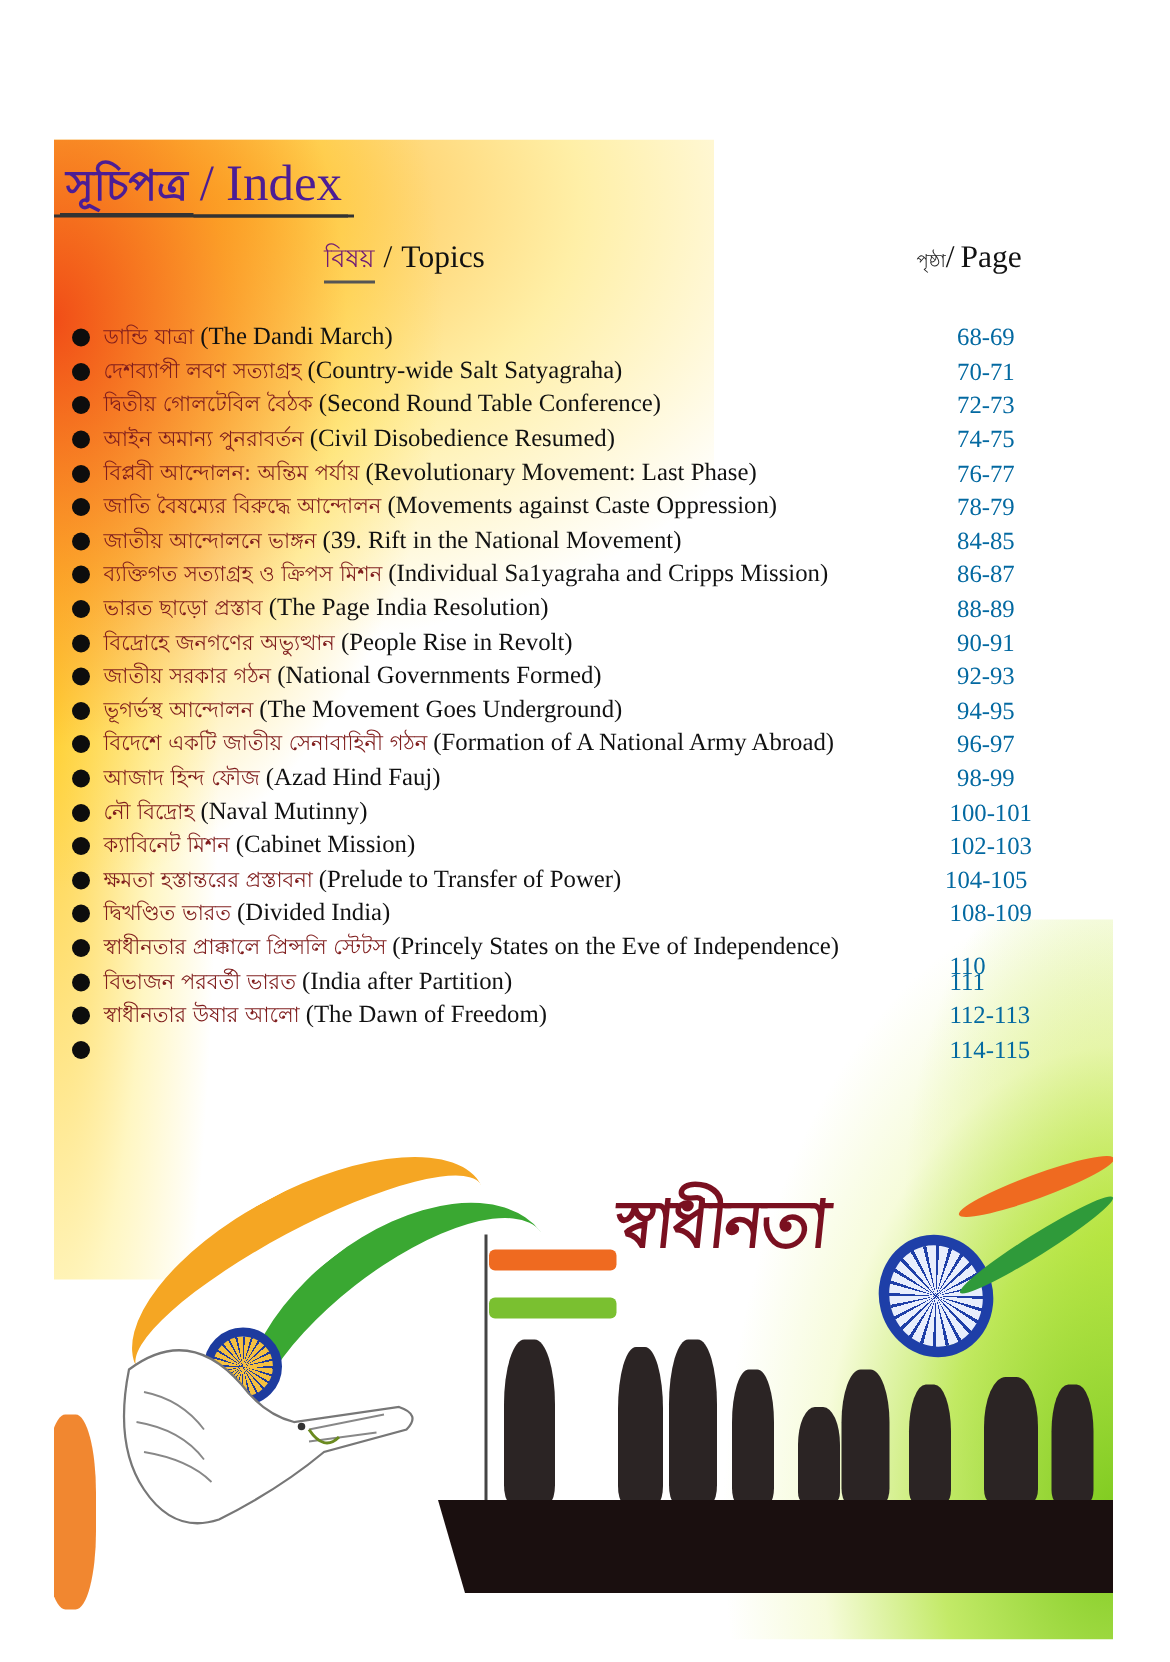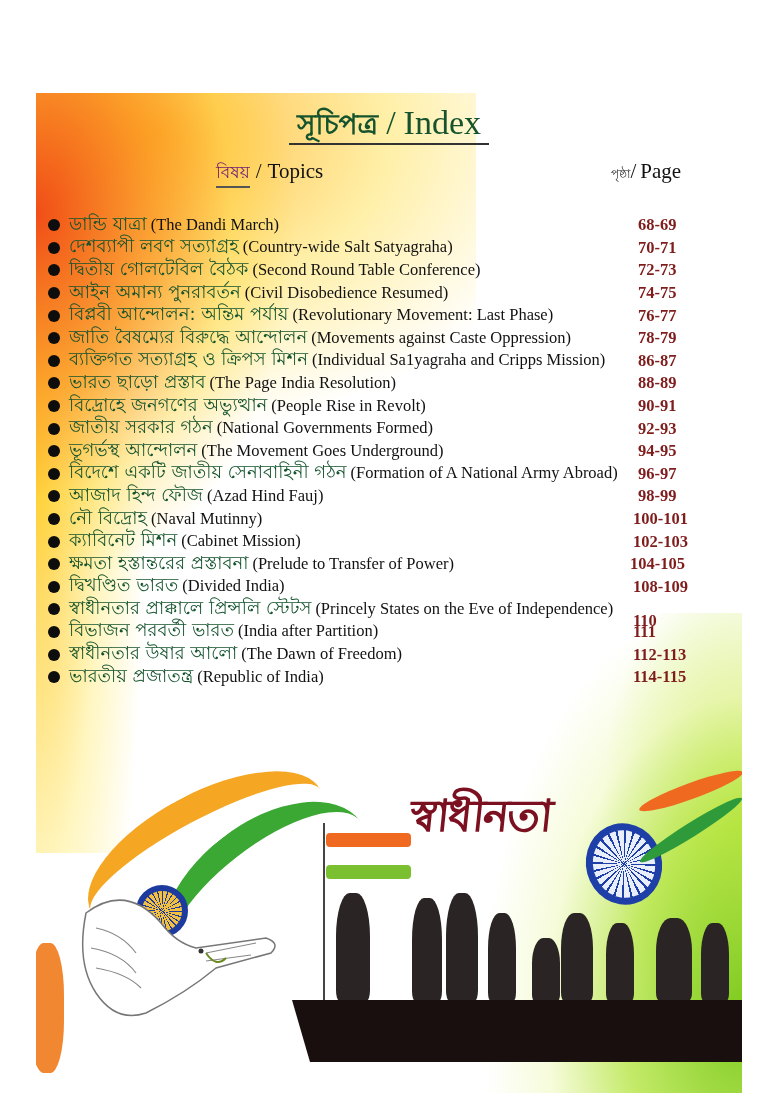--- a/index.html
+++ b/index.html
@@ -18,39 +18,39 @@
       radial-gradient(ellipse 420px 300px at 120px 40px, rgba(255,170,20,0.8), rgba(255,220,60,0.45) 55%, rgba(255,255,255,0) 100%),
       radial-gradient(ellipse 110px 700px at 0px 380px, rgba(255,200,30,0.85), rgba(255,230,80,0.35) 60%, rgba(255,255,255,0) 100%);
   }
   .bg-green {
     position:absolute; right:0; top:520px; width:400px; height:480px;
     background:
       radial-gradient(ellipse 260px 420px at 400px 400px, rgba(120,200,20,0.95), rgba(170,225,40,0.7) 45%, rgba(230,245,150,0.35) 75%, rgba(255,255,255,0) 100%),
       radial-gradient(ellipse 140px 260px at 400px 200px, rgba(190,230,60,0.7), rgba(255,255,255,0) 100%);
   }
   .title {
-    position:absolute; left:0; width:706px; top:8px; text-align:center;
-    font-size:34px; line-height:44px; color:#14532d;
+    position:absolute; left:0; width:706px; top:8px; text-align:left;
+    font-size:34px; line-height:44px; color:#4c1d95;
   }
   .title span { border-bottom:2px solid #333; padding:0 4px 2px 4px; }
   .col-head-topic {
     position:absolute; left:180px; top:66px; font-size:21px; color:#111;
   }
   .col-head-topic .bn { color:#701a75; border-bottom:2px solid #555; padding-bottom:4px; }
   .col-head-topic .sep { margin:0 6px; }
   .col-head-page {
     position:absolute; left:575px; top:66px; font-size:21px; color:#111;
   }
   .col-head-page .bn { color:#222; }
   .list { position:absolute; left:12px; top:121px; width:680px; margin:0; padding:0; list-style:none; }
   .row { height:22.6px; display:flex; align-items:center; position:relative; }
   .bullet { width:12px; height:12px; border-radius:50%; background:#0d0d0d; flex:0 0 12px; margin-right:9px; }
   .topic { font-size:16.5px; white-space:nowrap; color:#111; }
-  .topic .bn { color:#14532d; font-family:"DejaVu Sans", sans-serif; font-size:18px; margin-right:4px; }
-  .pg { position:absolute; left:590px; font-size:16.5px; color:#7f1d1d;font-weight:bold; }
+  .topic .bn { color:#7f1d1d; font-family:"DejaVu Sans", sans-serif; font-size:14px; margin-right:4px; }
+  .pg { position:absolute; left:590px; font-size:16.5px; color:#0369a1; }
   
   .art { position:absolute; left:0; top:660px; width:706px; height:340px; }
   .platform {
     position:absolute; left:256px; top:247px; width:450px; height:62px;
     background:#1a0f0f; clip-path:polygon(0 0,100% 0,100% 100%,4% 100%);
   }
   .swoosh { position:absolute; border-radius:50%; }
   .freedom-word {
     position:absolute; left:374px; top:30px; font-family:"DejaVu Sans", sans-serif; font-weight:bold;
     font-size:44px; color:#7a1020; letter-spacing:-2px; transform:skewX(-6deg);
@@ -121,20 +121,25 @@
         <span class="topic"><span class="bn">বিপ্লবী আন্দোলন: অন্তিম পর্যায়</span><span>(Revolutionary Movement: Last Phase)</span></span>
         <span class="pg">76-77</span>
       </li>
     <li class="row">
         <span class="bullet"></span>
         <span class="topic"><span class="bn">জাতি বৈষম্যের বিরুদ্ধে আন্দোলন</span><span>(Movements against Caste Oppression)</span></span>
         <span class="pg">78-79</span>
       </li>
     <li class="row">
         <span class="bullet"></span>
+        <span class="topic"><span class="bn">জাতীয় আন্দোলনে ভাঙ্গন</span><span>(39. Rift in the National Movement)</span></span>
+        <span class="pg">84-85</span>
+      </li>
+    <li class="row">
+        <span class="bullet"></span>
         <span class="topic"><span class="bn">ব্যক্তিগত সত্যাগ্রহ ও ক্রিপস মিশন</span><span>(Individual Sa1yagraha and Cripps Mission)</span></span>
         <span class="pg">86-87</span>
       </li>
     <li class="row">
         <span class="bullet"></span>
         <span class="topic"><span class="bn">ভারত ছাড়ো প্রস্তাব</span><span>(The Page India Resolution)</span></span>
         <span class="pg">88-89</span>
       </li>
     <li class="row">
         <span class="bullet"></span>
@@ -191,21 +196,20 @@
         <span class="topic"><span class="bn">বিভাজন পরবর্তী ভারত</span><span>(India after Partition)</span></span>
         <span class="pg" style="left:585px;">111</span>
       </li>
     <li class="row">
         <span class="bullet"></span>
         <span class="topic"><span class="bn">স্বাধীনতার উষার আলো</span><span>(The Dawn of Freedom)</span></span>
         <span class="pg" style="left:585px;">112-113</span>
       </li>
     <li class="row">
         <span class="bullet"></span>
-        <span class="topic"><span class="bn">ভারতীয় প্রজাতন্ত্র</span><span>(Republic of India)</span></span>
         <span class="pg" style="left:585px;">114-115</span>
       </li>
   </ul>
 
   <div class="art">
 
     <div class="swoosh" style="left:40px;top:40px;width:260px;height:90px;border-top:26px solid #f5a623;transform:rotate(-28deg);border-radius:50% 50% 0 0;"></div>
     <div class="swoosh" style="left:110px;top:70px;width:240px;height:120px;border-top:24px solid #3aa832;transform:rotate(-38deg);border-radius:50% 50% 0 0;"></div>
     <div class="swoosh" style="left:-6px;top:190px;width:34px;height:130px;background:#f07a1a;border-radius:40%;opacity:0.9;"></div>
     <div class="chakra-small"></div>

